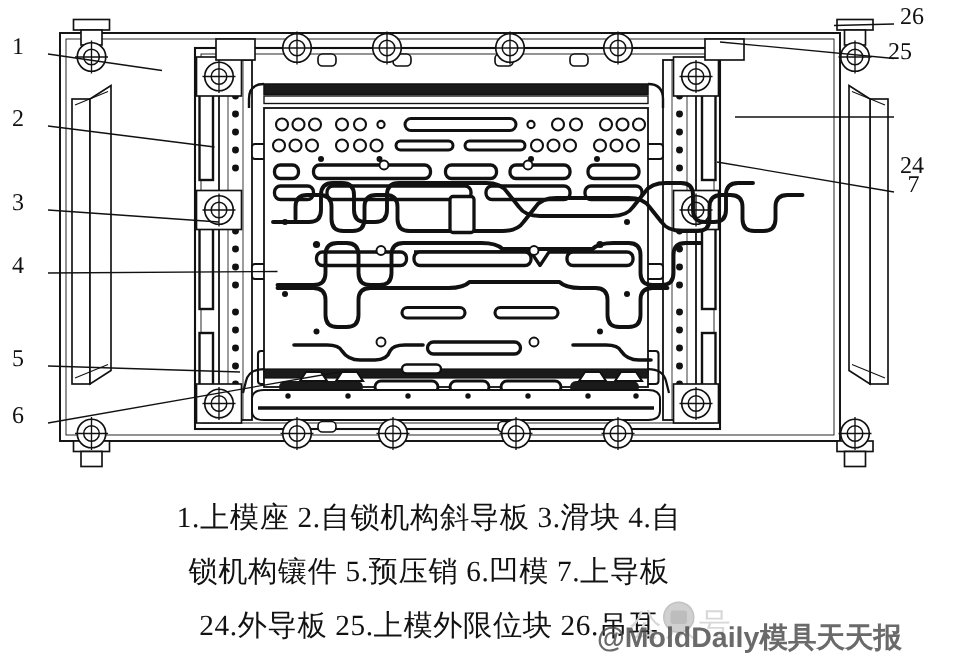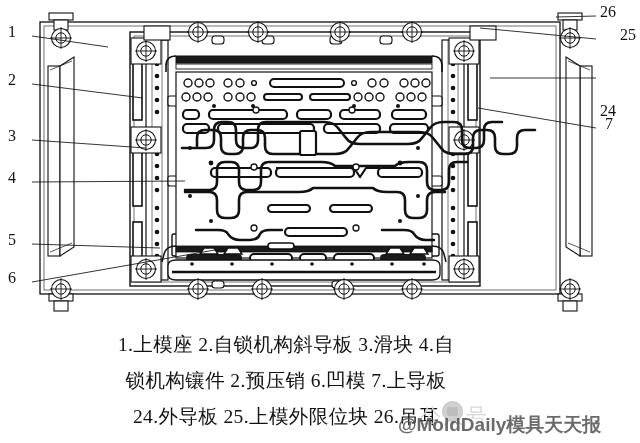--- a/index.html
+++ b/index.html
@@ -455,27 +455,27 @@
   </div>
 
   <div class="callout callout-left" style="left:8px;  top:24px;">1</div>
   <div class="callout callout-left" style="left:8px;  top:72px;">2</div>
   <div class="callout callout-left" style="left:8px;  top:128px;">3</div>
   <div class="callout callout-left" style="left:8px;  top:170px;">4</div>
   <div class="callout callout-left" style="left:8px;  top:232px;">5</div>
   <div class="callout callout-left" style="left:8px;  top:270px;">6</div>
 
   <div class="callout callout-right" style="left:600px; top:4px;">26</div>
-  <div class="callout callout-right" style="left:620px; top:27px;">25</div>
+  <div class="callout callout-right" style="left:592px; top:27px;">25</div>
   <div class="callout callout-right" style="left:600px; top:66px;margin-top:37px;">24</div>
   <div class="callout callout-right" style="left:605px; top:116px;">7</div>
 
   <div id="caption">
     <div class="caption-line" id="caption-line-1">1.上模座  2.自锁机构斜导板  3.滑块  4.自</div>
-    <div class="caption-line" id="caption-line-2">锁机构镶件  2.预压销  6.凹模  7.上导板</div>
+    <div class="caption-line" id="caption-line-2">锁机构镶件  5.预压销  6.凹模  7.上导板</div>
     <div class="caption-line" id="caption-line-3">24.外导板  25.上模外限位块  26.吊耳</div>
   </div>
 
   <div id="watermark">
     <div id="watermark-back">公众号</div>
     <div id="watermark-avatar"></div>
     <div id="watermark-main">@MoldDaily模具天天报</div>
   </div>
 
 </div>

